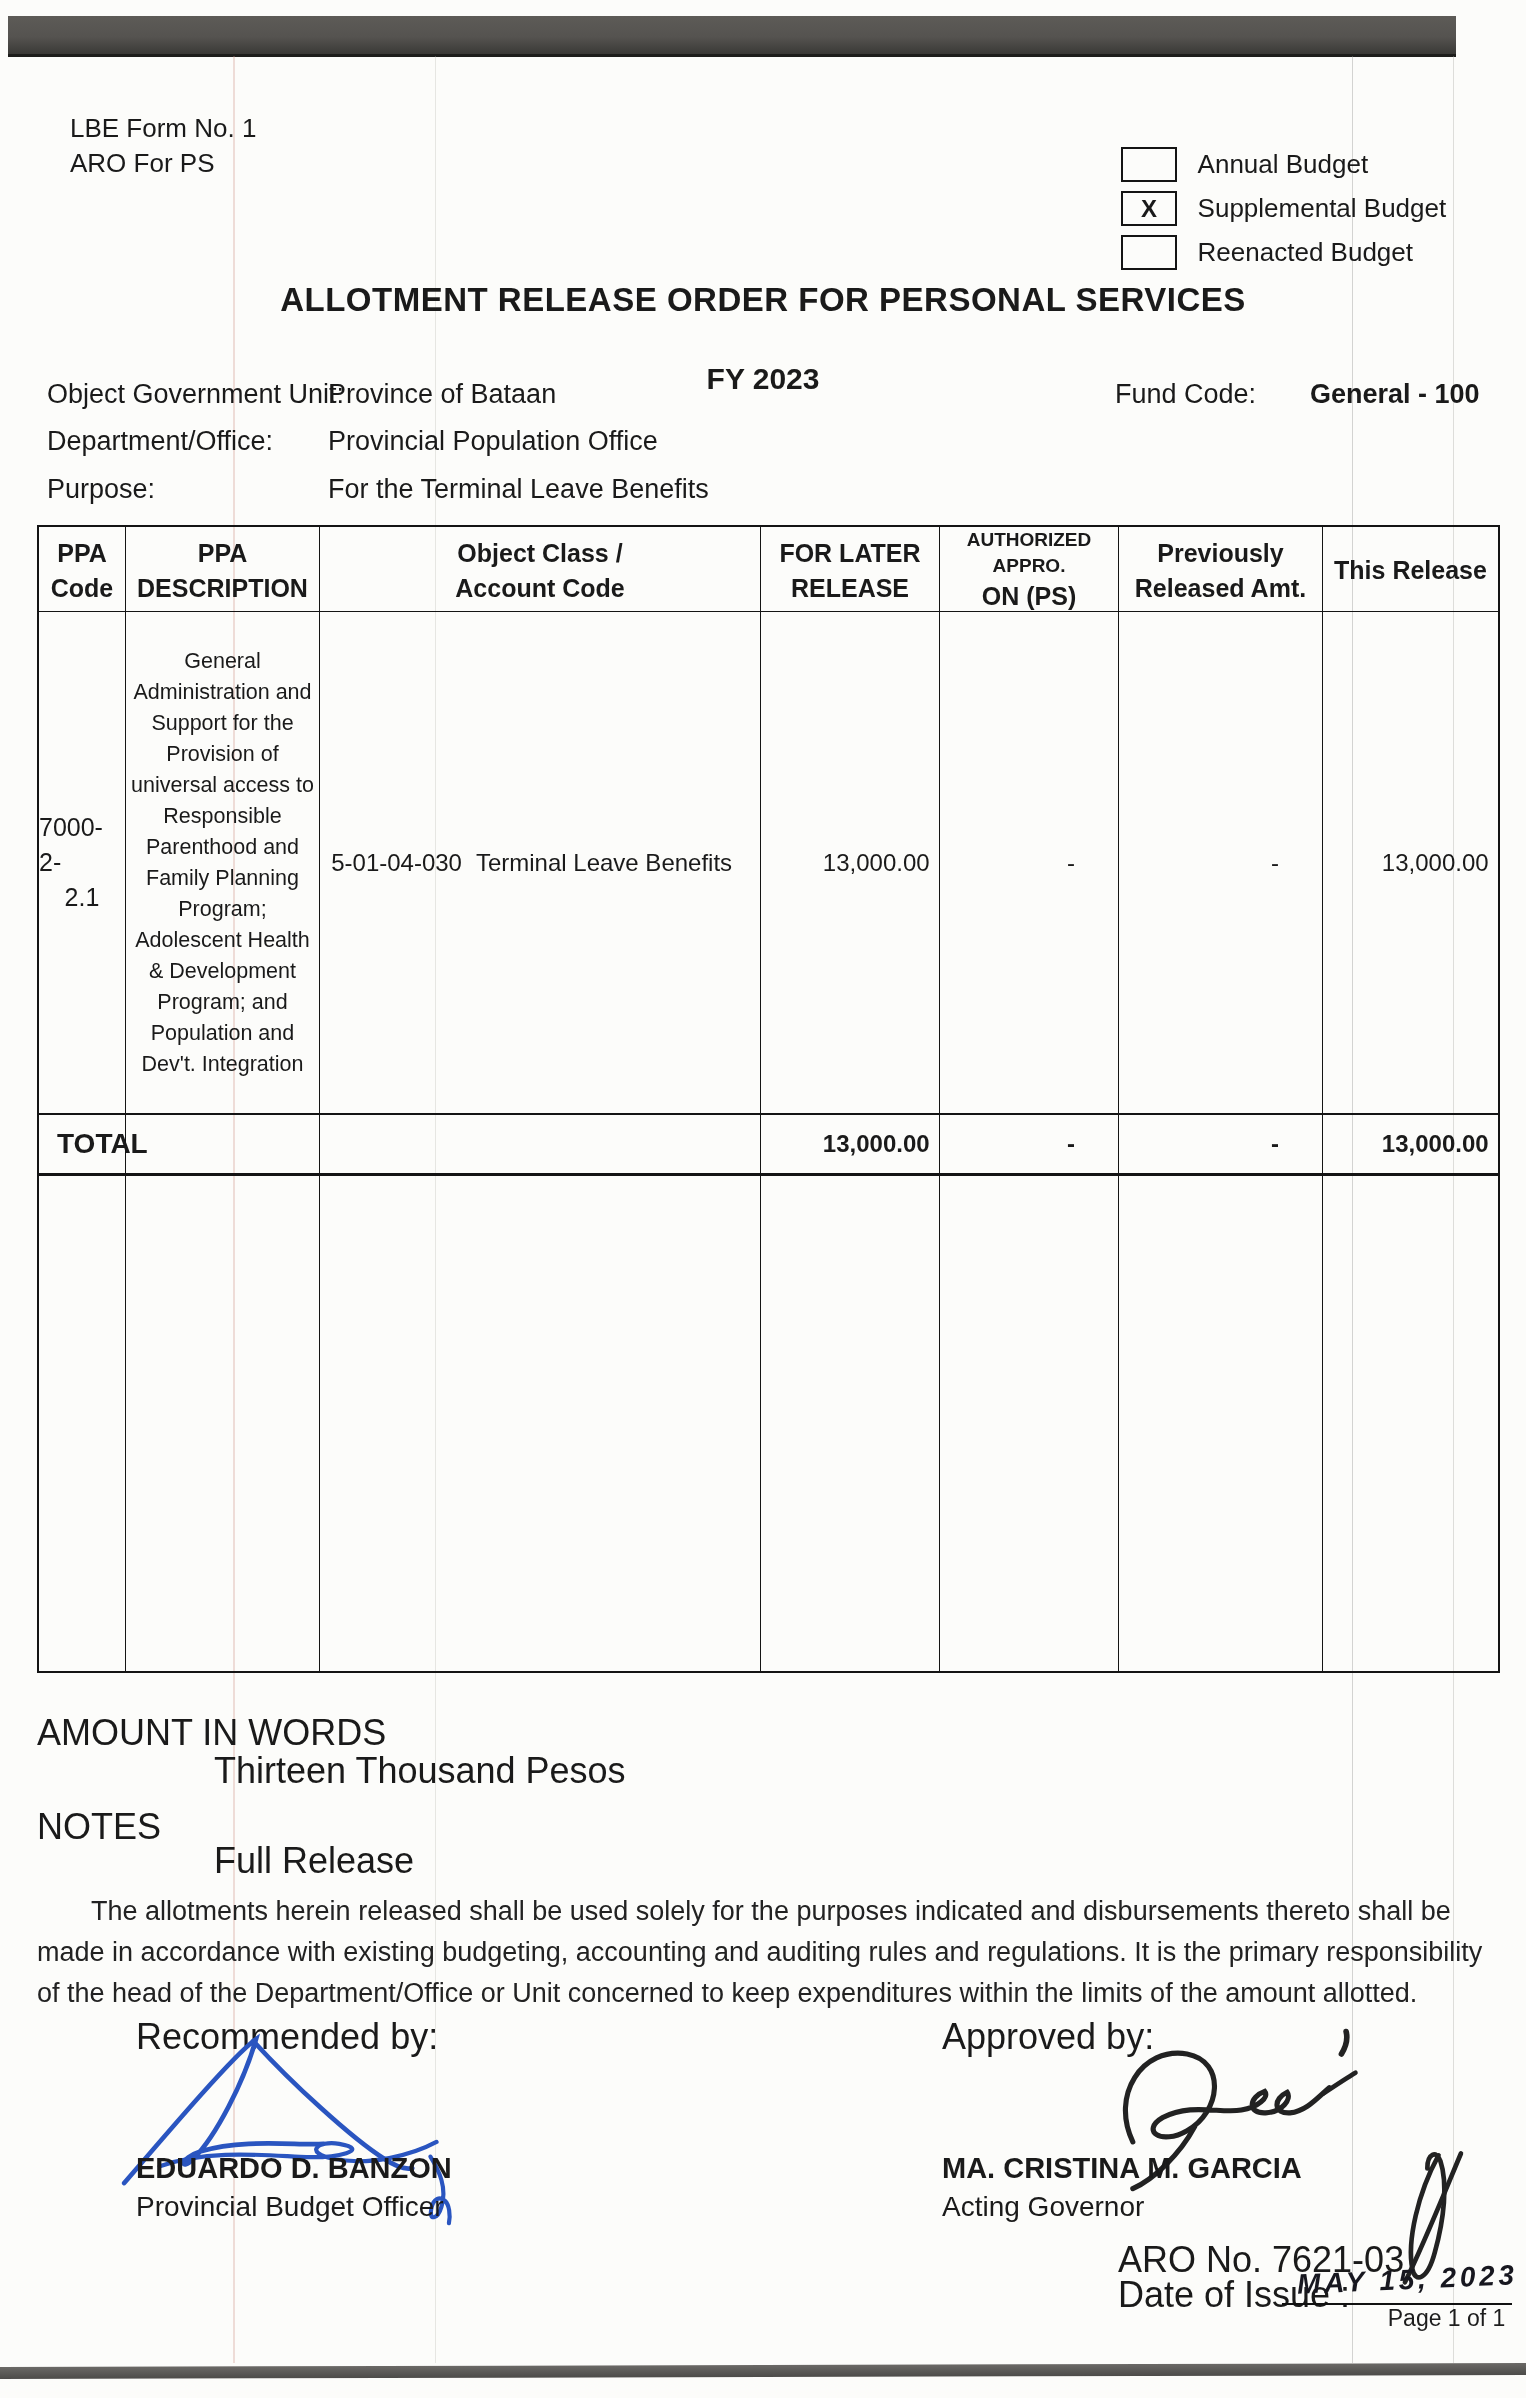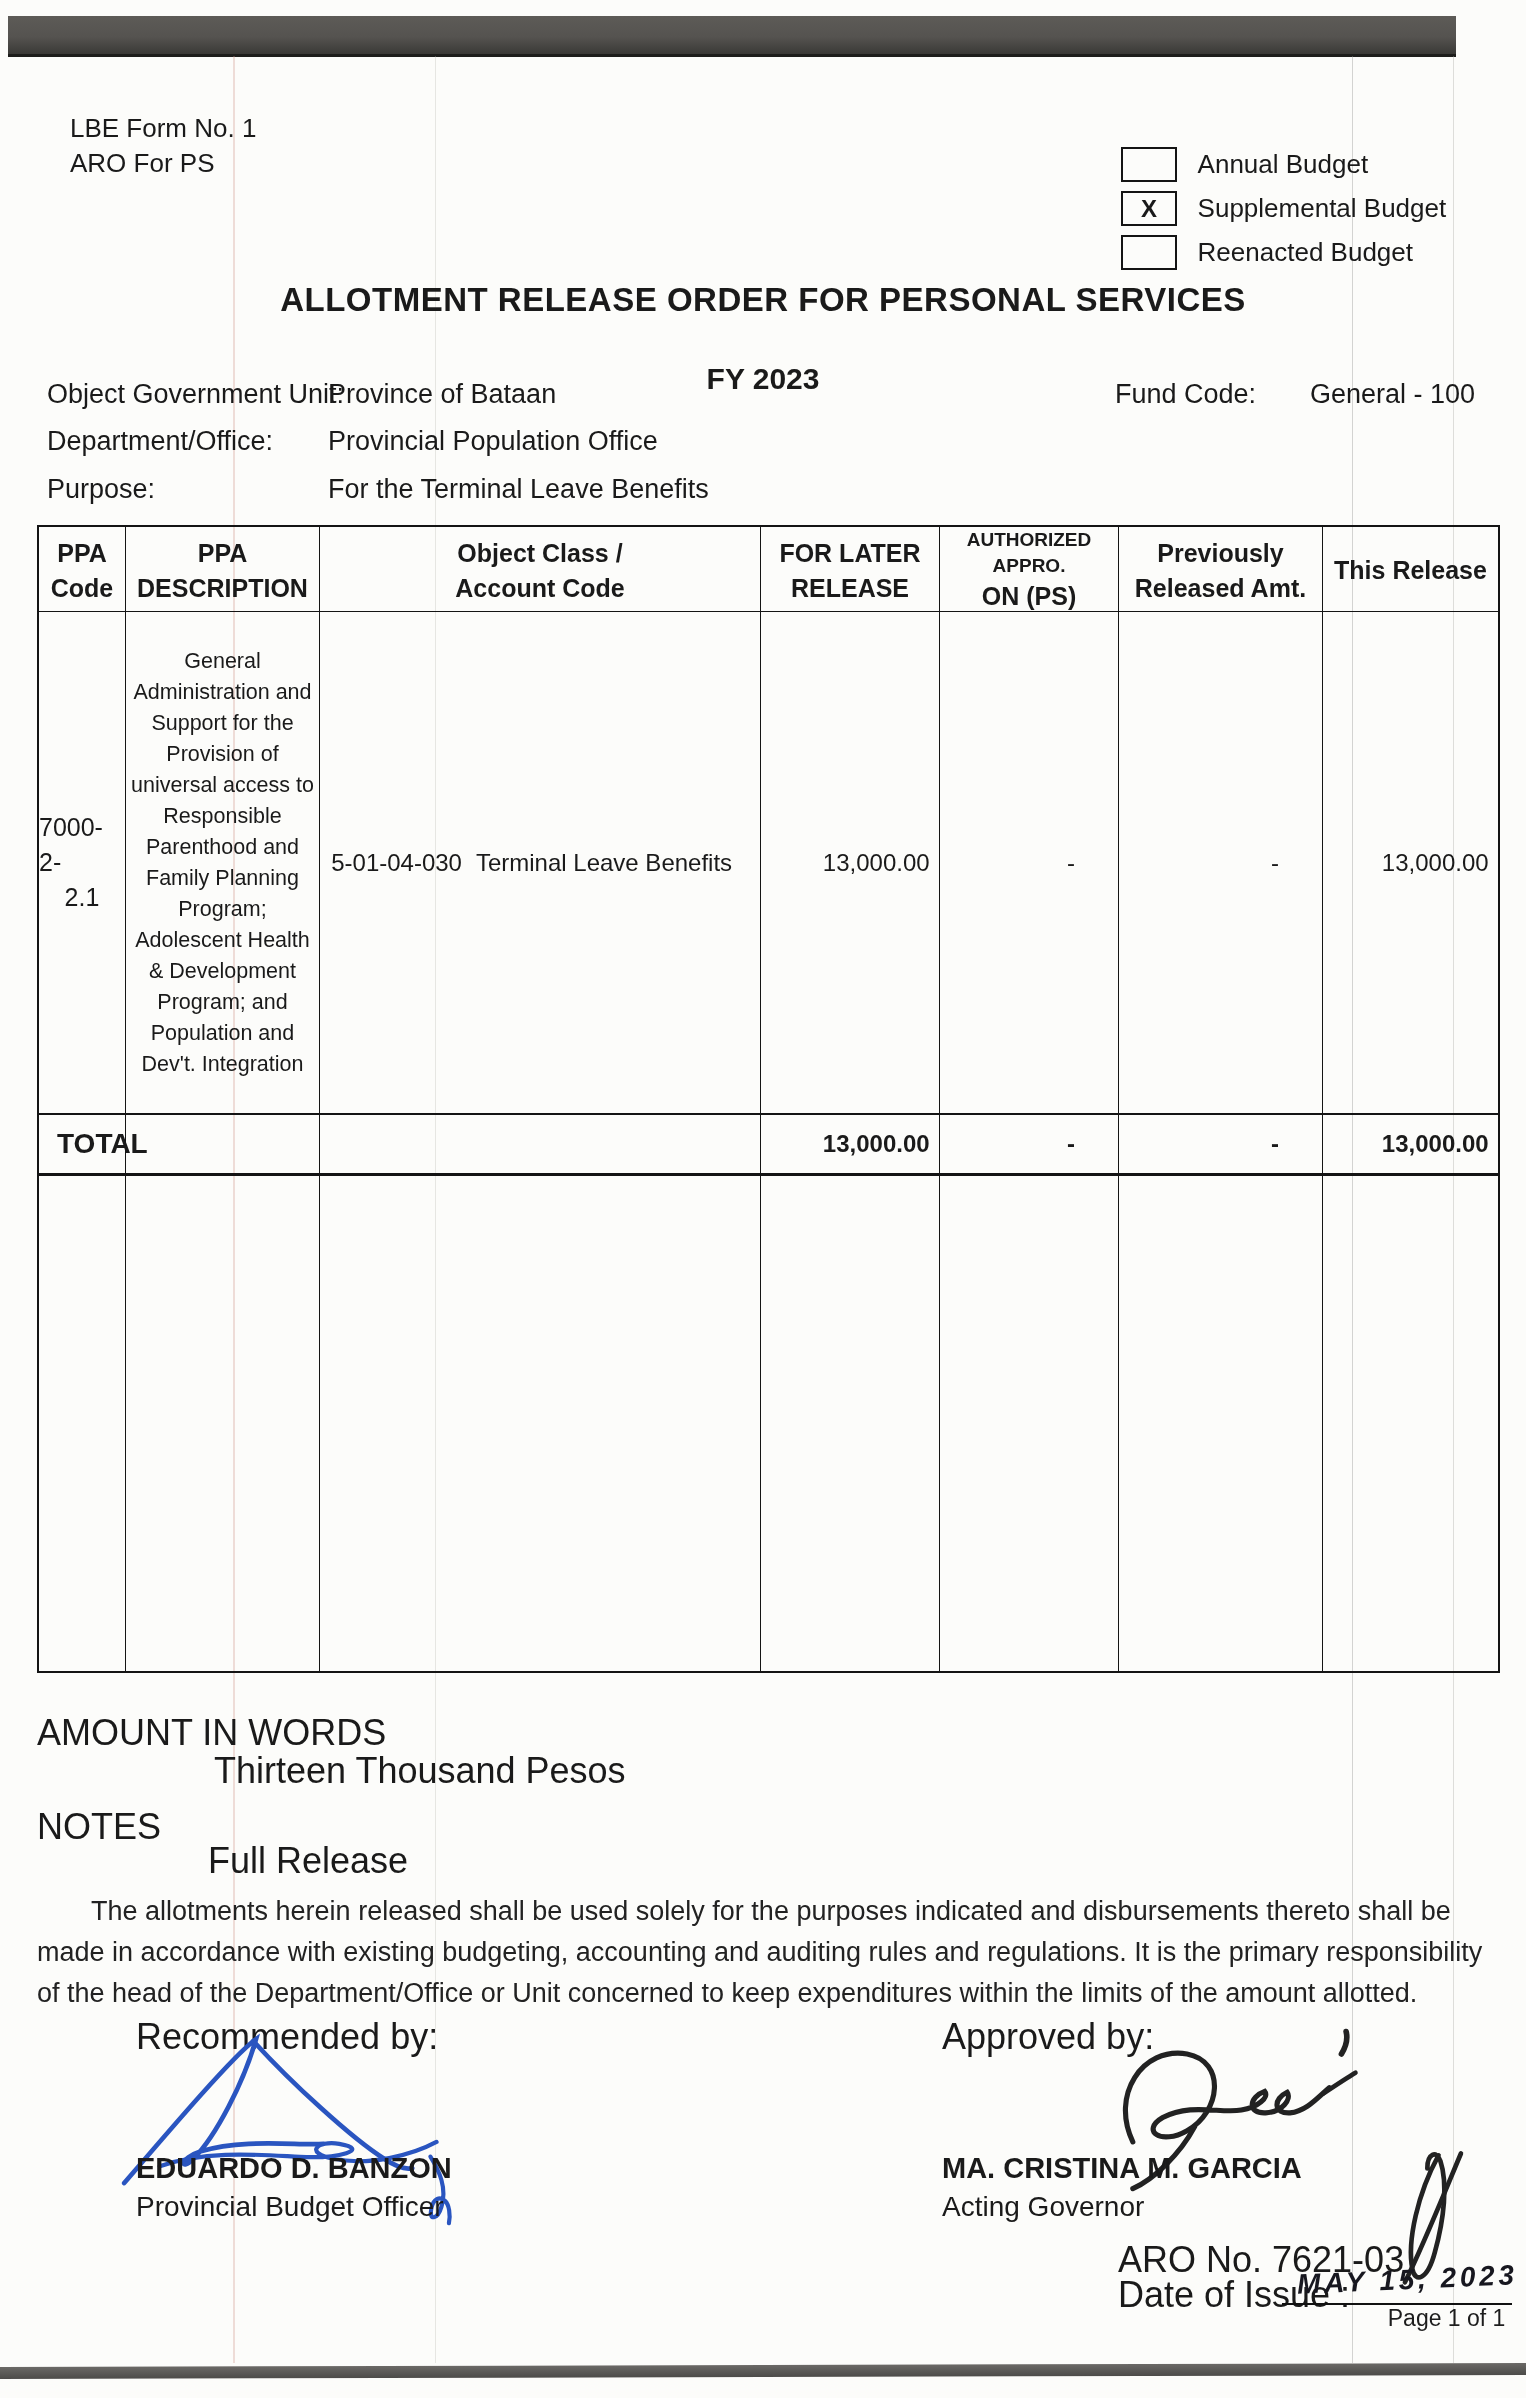--- a/index.html
+++ b/index.html
@@ -100,21 +100,21 @@
       <span class="cblabel">Reenacted Budget</span>
     </div>
   </div>
 
   <div class="abs title">ALLOTMENT RELEASE ORDER FOR PERSONAL SERVICES</div>
   <div class="abs fy">FY 2023</div>
 
   <div class="abs lbl" style="left:47px; top:379px;">Object Government Unit:</div>
   <div class="abs lbl" style="left:328px; top:379px;">Province of Bataan</div>
   <div class="abs lbl" style="left:1115px; top:379px;">Fund Code:</div>
-  <div class="abs lbl" style="left:1310px; top:379px;">General - 100</div>
+  <div class="abs lbl" style="left:1310px; top:379px;font-weight:bold;">General - 100</div>
   <div class="abs lbl" style="left:47px; top:426px;">Department/Office:</div>
   <div class="abs lbl" style="left:328px; top:426px;">Provincial Population Office</div>
   <div class="abs lbl" style="left:47px; top:474px;">Purpose:</div>
   <div class="abs lbl" style="left:328px; top:474px;">For the Terminal Leave Benefits</div>
 
   <div class="abs artable">
 
     <div class="trow thead">
       <div class="c hc">
         <span>PPA</span>
@@ -180,21 +180,21 @@
       <div class="c"></div>
       <div class="c"></div>
       <div class="c"></div>
       <div class="c"></div>
     </div>
   </div>
 
   <div class="abs sect" style="left:37px; top:1712px;">AMOUNT IN WORDS</div>
   <div class="abs sect" style="left:214px; top:1750px;">Thirteen Thousand Pesos</div>
   <div class="abs sect" style="left:37px; top:1806px;">NOTES</div>
-  <div class="abs sect" style="left:208px; top:1840px;">Full Release</div>
+  <div class="abs sect" style="left:214px; top:1840px;">Full Release</div>
 
   <div class="abs para">The allotments herein released shall be used solely for the purposes indicated and disbursements thereto shall be made in accordance with existing budgeting, accounting and auditing rules and regulations. It is the primary responsibility of the head of the Department/Office or Unit concerned to keep expenditures within the limits of the amount allotted.</div>
 
   <div class="abs sect" style="left:136px; top:2016px;">Recommended by:</div>
   <div class="abs sect" style="left:942px; top:2016px;">Approved by:</div>
 
   <div class="abs" style="left:103px; top:2026px;">
     <svg width="394" height="173" viewBox="0 0 420 185" fill="none">
       <path d="M22 168 C70 112 140 30 163 14 C150 60 120 118 96 142 C82 156 80 142 104 134 C150 120 208 128 235 126" stroke="#2a55c0" stroke-width="5" stroke-linecap="round" fill="none"></path>
       <path d="M160 16 C200 60 265 120 300 142 C312 150 322 154 330 152" stroke="#2a55c0" stroke-width="5" stroke-linecap="round" fill="none"></path>

